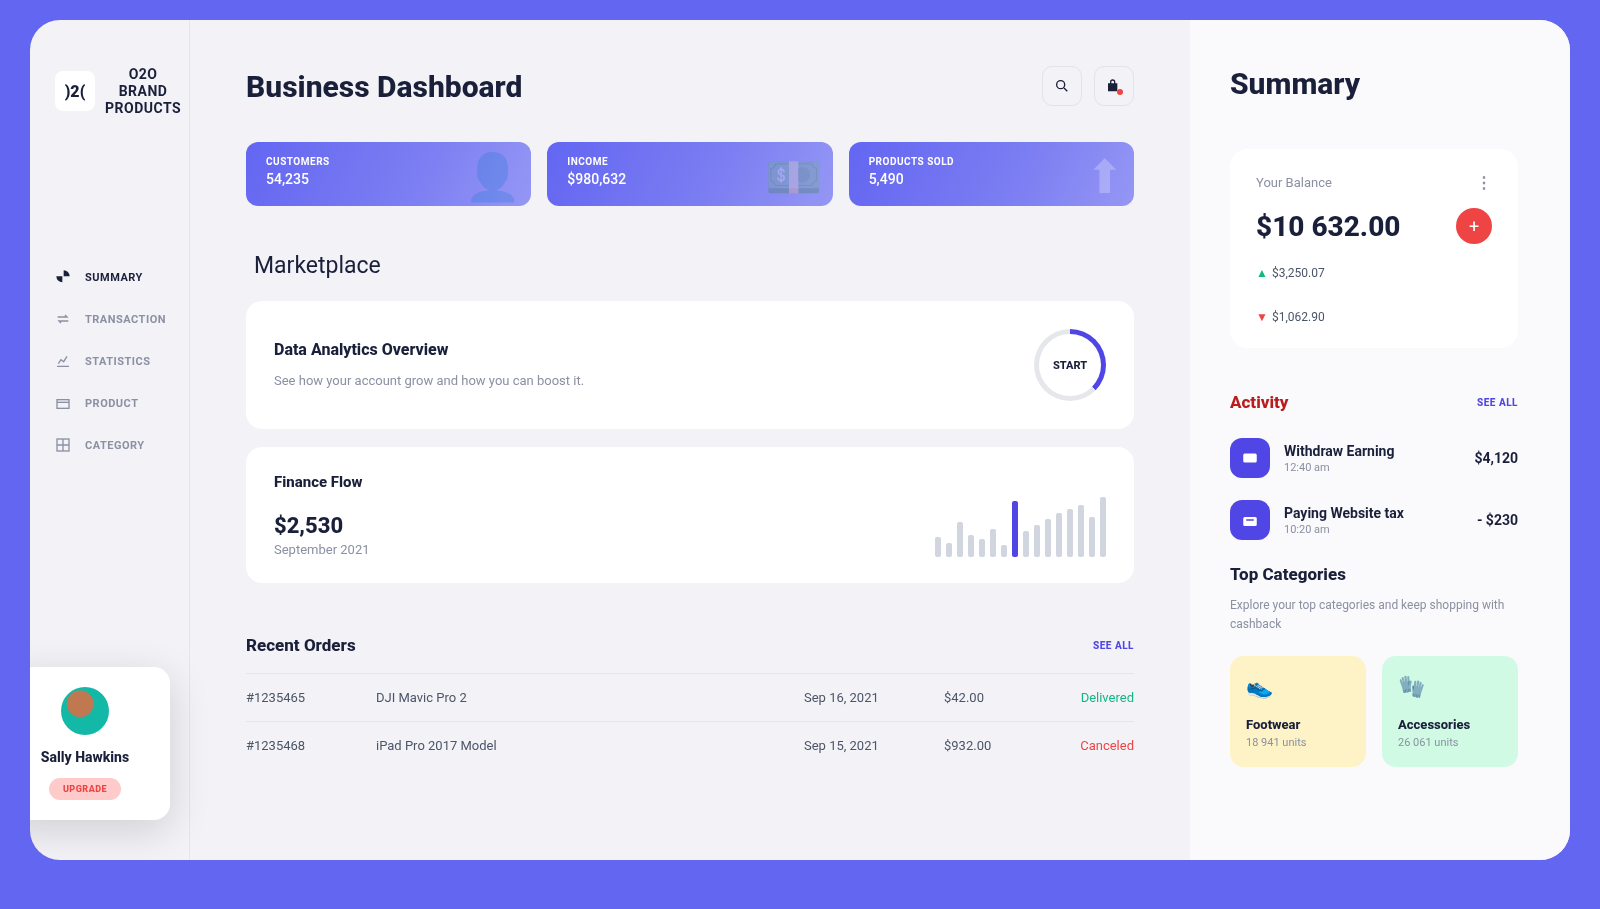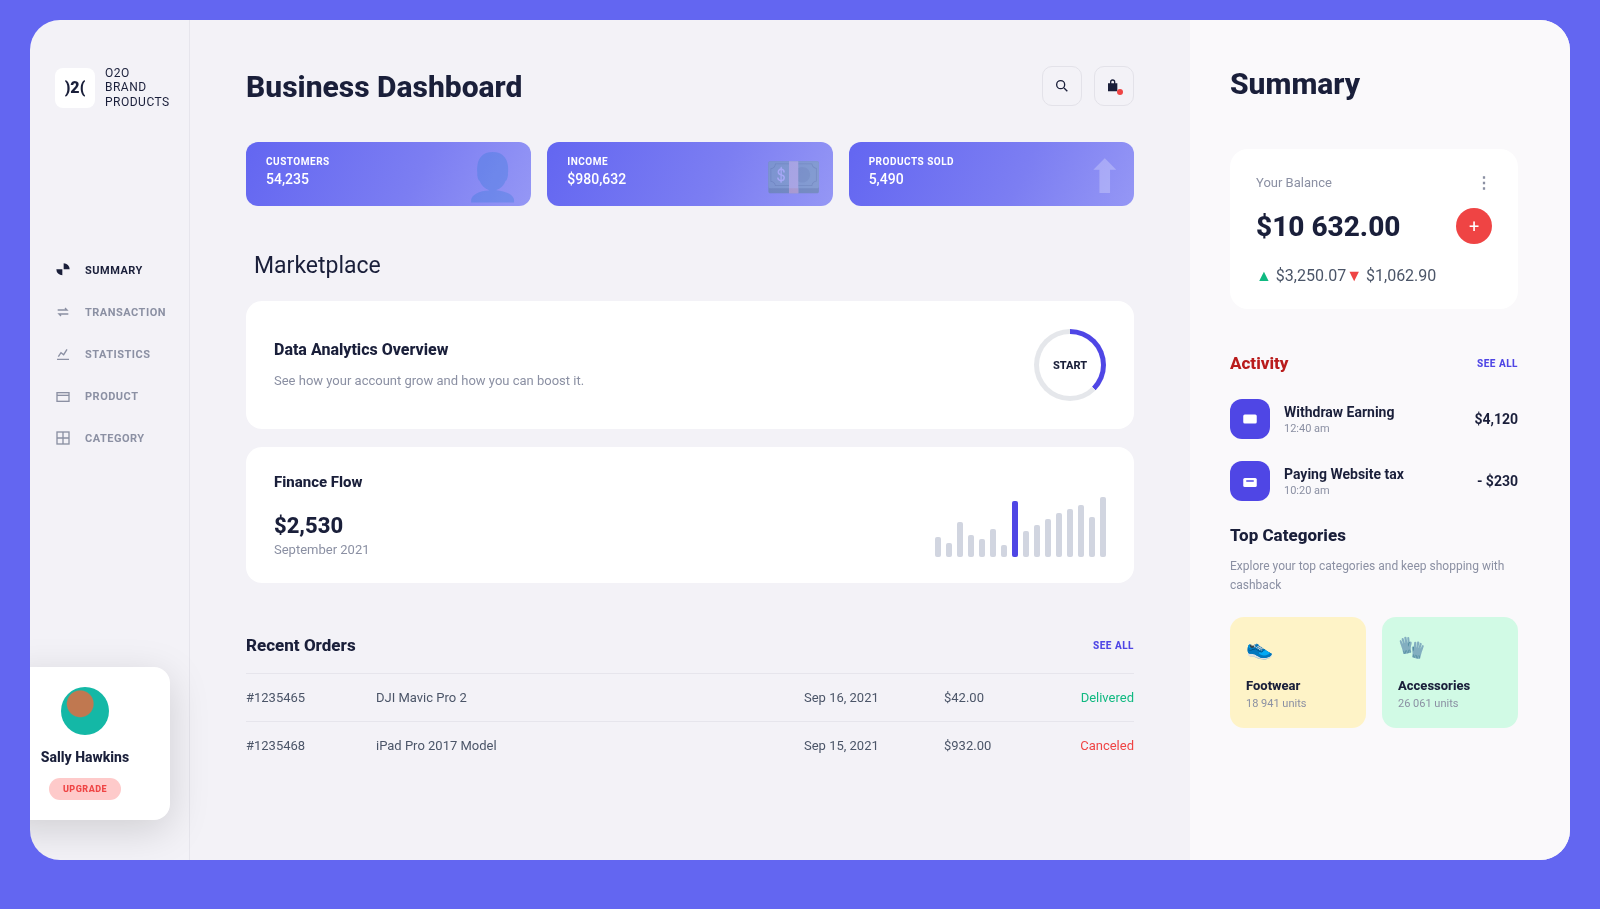--- a/index.html
+++ b/index.html
@@ -3,21 +3,21 @@
 <meta charset="utf-8">
 <style>
 * { margin: 0; padding: 0; box-sizing: border-box; font-family: -apple-system, BlinkMacSystemFont, "Segoe UI", Roboto, sans-serif; }
 body { background: #6366f1; min-height: 909px; width: 1600px; padding: 20px 30px; }
 .app-shell { background: #f3f2f7; border-radius: 30px; width: 100%; height: 840px; display: flex; overflow: hidden; position: relative; }
 
 
 .sidebar { width: 160px; padding: 46px 0 0 25px; border-right: 1px solid #e6e5ec; }
 .logo-wrap { display: flex; align-items: center; gap: 10px; margin-bottom: 140px; }
 .logo-badge { width: 40px; height: 40px; background: #fff; border-radius: 8px; display:flex; align-items:center; justify-content:center; font-weight:900; font-size:16px; color:#1a1f3a;}
-.logo-text { font-size: 12px; font-weight: 400; color: #1a1f3a; line-height: 1.2; letter-spacing: .5px;}
+.logo-text { font-size: 14px; font-weight: 700; color: #1a1f3a; line-height: 1.2; letter-spacing: .5px; text-align: center;}
 .nav-item { display:flex; align-items:center; gap:14px; padding:13px 0; color:#8b90a3; font-size:11px; font-weight:700; letter-spacing:.5px; cursor:pointer;}
 .nav-item.active { color:#1a1f3a; }
 .nav-icon { width:16px; height:16px; display:inline-flex; align-items:center; justify-content:center;}
 .nav-icon svg { width:16px; height:16px; }
 
 
 .main { flex:1; padding: 46px 56px 0 56px; }
 .main-header { display:flex; justify-content:space-between; align-items:center; margin-bottom: 36px; }
 .page-title { font-size: 30px; font-weight:800; color:#1a1f3a;}
 .header-actions { display:flex; gap:12px;}
@@ -78,21 +78,21 @@
 
 .right-panel { width:380px; background:#faf9fb; padding:46px 52px 0 40px;}
 .summary-title { font-size:30px; font-weight:800; color:#1a1f3a; margin-bottom:48px;}
 .balance-card { background:#fff; border-radius:18px; padding:24px 26px; margin-bottom:44px;}
 .balance-head { display:flex; justify-content:space-between; align-items:center; margin-bottom:16px;}
 .balance-label { font-size:13px; color:#8b90a3;}
 .dots-icon { color:#8b90a3; font-weight:bold; cursor:pointer;}
 .balance-row { display:flex; justify-content:space-between; align-items:center; margin-bottom:22px;}
 .balance-amount { font-size:28px; font-weight:800; color:#1a1f3a;}
 .plus-btn { width:36px; height:36px; background:#ef4444; border-radius:50%; color:#fff; display:flex; align-items:center; justify-content:center; cursor:pointer; font-size:18px;}
-.balance-changes { display:flex; font-size:16px;}
+.balance-changes { display:flex; gap:30px; font-size:12px;flex-direction:column;}
 .chg-up { color:#10b981;}
 .chg-down { color:#ef4444;}
 .chg-val { color:#4b5568; margin-left:4px;}
 
 .activity-head { display:flex; justify-content:space-between; align-items:center; margin-bottom:26px;}
 .activity-title { font-size:17px; font-weight:800; color:#b91c1c;}
 .activity-item { display:flex; align-items:center; gap:14px; margin-bottom:22px;}
 .activity-icon { width:40px; height:40px; background:#4f46e5; border-radius:12px; display:flex; align-items:center; justify-content:center; color:#fff;}
 .activity-icon svg { width:18px; height:18px;}
 .activity-info { flex:1;}

